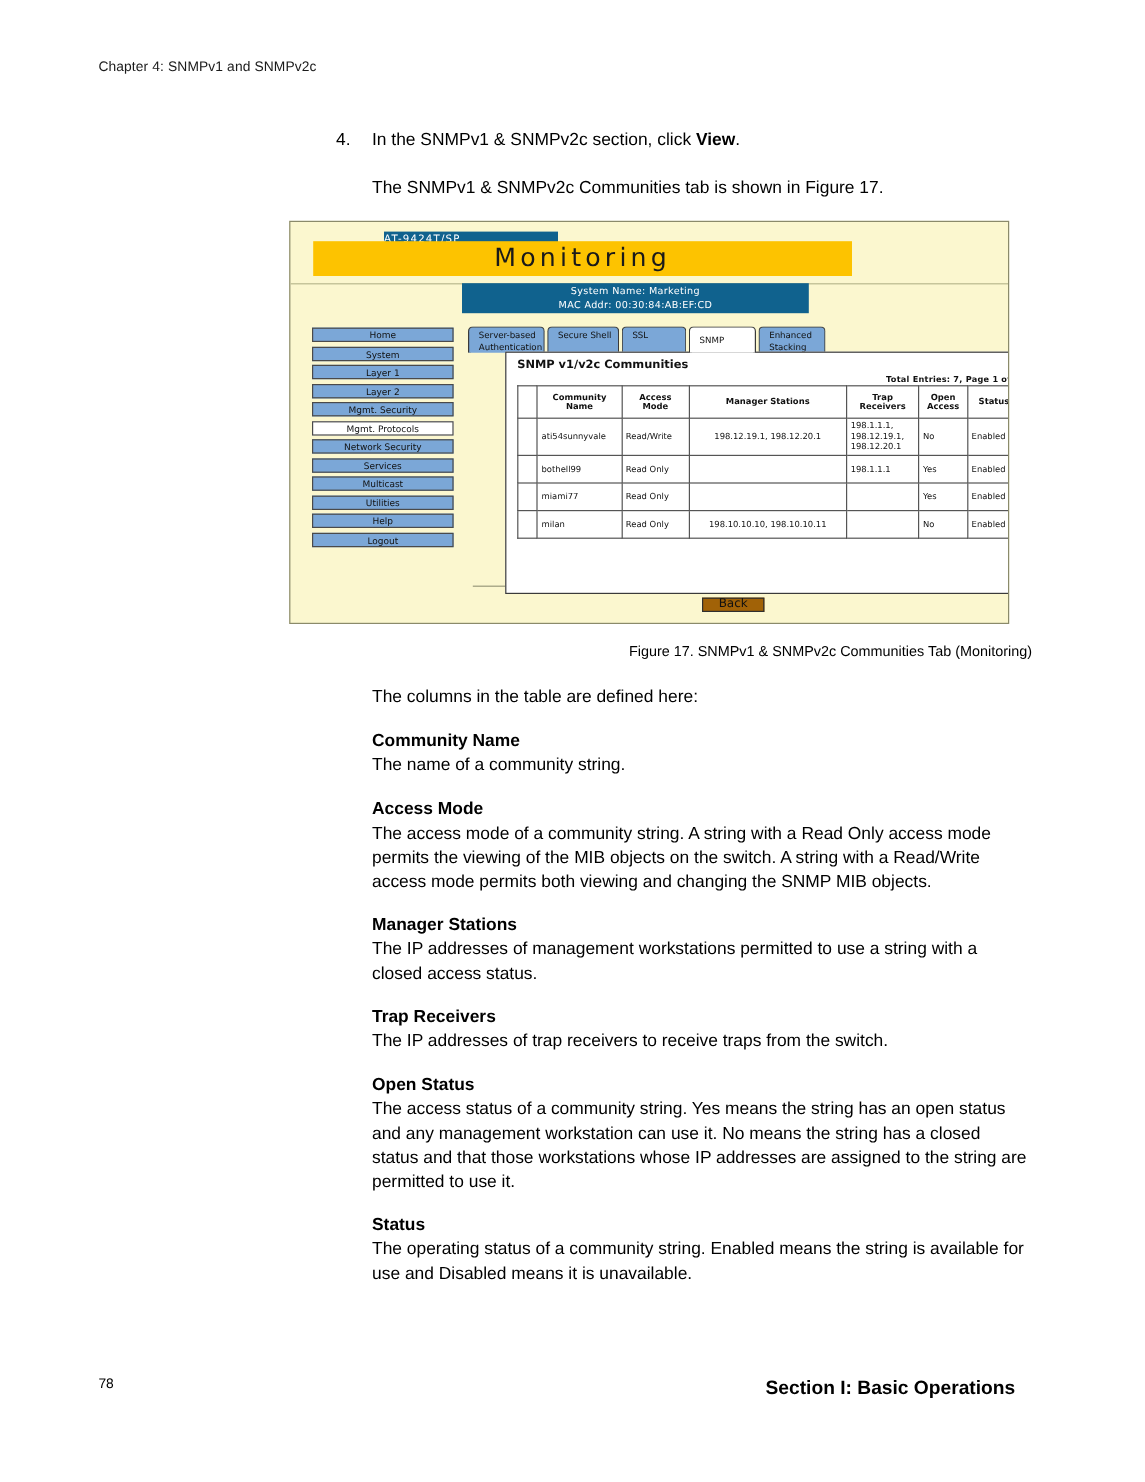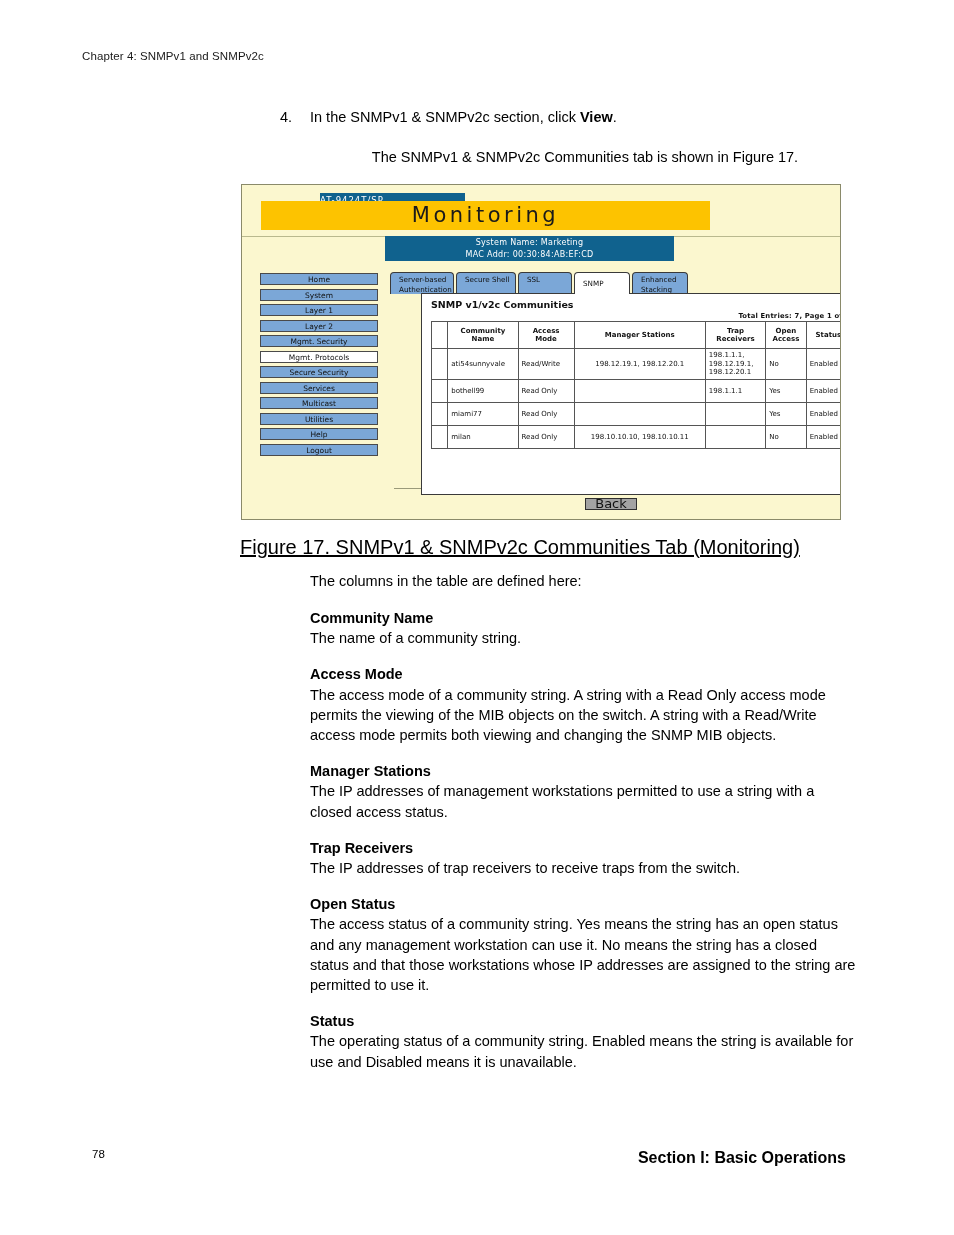--- a/index.html
+++ b/index.html
@@ -20,21 +20,21 @@
   .running-head {
     position: absolute;
     left: 82px;
     top: 50px;
     font-size: 11.5px;
     color: #1a1a1a;
     letter-spacing: 0.1px;
   }
   .footer-page-num {
     position: absolute;
-    left: 92px;
+    left: 82px;
     top: 1148px;
     font-size: 11.5px;
   }
   .footer-section {
     position: absolute;
     right: 108px;
     top: 1149px;
     font-size: 16px;
     font-weight: bold;
   }
@@ -52,32 +52,30 @@
     position: absolute;
     left: 0;
     top: 0;
   }
   .step-body {
     margin-left: 30px;
   }
   .step-sub {
     margin-left: 30px;
     margin-top: 21px;
-    text-align: center;
   }
   b { font-weight: bold; }
 
   .figure-caption {
     position: absolute;
     left: 240px;
     top: 536px;
     width: 620px;
-    text-align: left;
-    font-size: 20px;
-    text-decoration: underline;
+    text-align: right;
+    font-size: 12px;
   }
 
   .intro-line {
     position: absolute;
     left: 310px;
     top: 573px;
     font-size: 14.5px;
   }
 
   .defs {
@@ -281,24 +279,24 @@
   .col-trap { width: 54px; }
   .col-open { width: 34px; }
   .col-stat { width: 38px; }
   .ta-c { text-align: center; }
   .ta-l { text-align: left; }
   .multi { line-height: 8.5px; }
 
   
   .btn {
     position: absolute;
-    background: #a3a3a3;
+    background: #a16207;
     border: 1px solid #2f2f2f;
     box-sizing: border-box;
-    font-size: 13px;
+    font-size: 10px;
     text-align: center;
     color: #111111;
     height: 12px;
     line-height: 10.5px;
   }
   #btn-refresh { left: 300px; top: 287px; width: 52px; }
   #btn-next    { left: 368px; top: 287px; width: 52px; }
   #btn-back    { left: 343px; top: 313px; width: 52px; }
 
   .panel-bottom-rule {
@@ -336,21 +334,21 @@
       <div>MAC Addr: 00:30:84:AB:EF:CD</div>
     </div>
 
     <div class="sidebar">
       <div class="side-btn">Home</div>
       <div class="side-btn">System</div>
       <div class="side-btn">Layer 1</div>
       <div class="side-btn">Layer 2</div>
       <div class="side-btn">Mgmt. Security</div>
       <div class="side-btn active">Mgmt. Protocols</div>
-      <div class="side-btn">Secure Security</div>
+      <div class="side-btn">Network Security</div>
       <div class="side-btn">Services</div>
       <div class="side-btn">Multicast</div>
       <div class="side-btn">Utilities</div>
       <div class="side-btn">Help</div>
       <div class="side-btn">Logout</div>
     </div>
 
     <div class="tabs">
       <div class="tab" style="left:0px;   width:64px;">Server-based
 Authentication</div>

